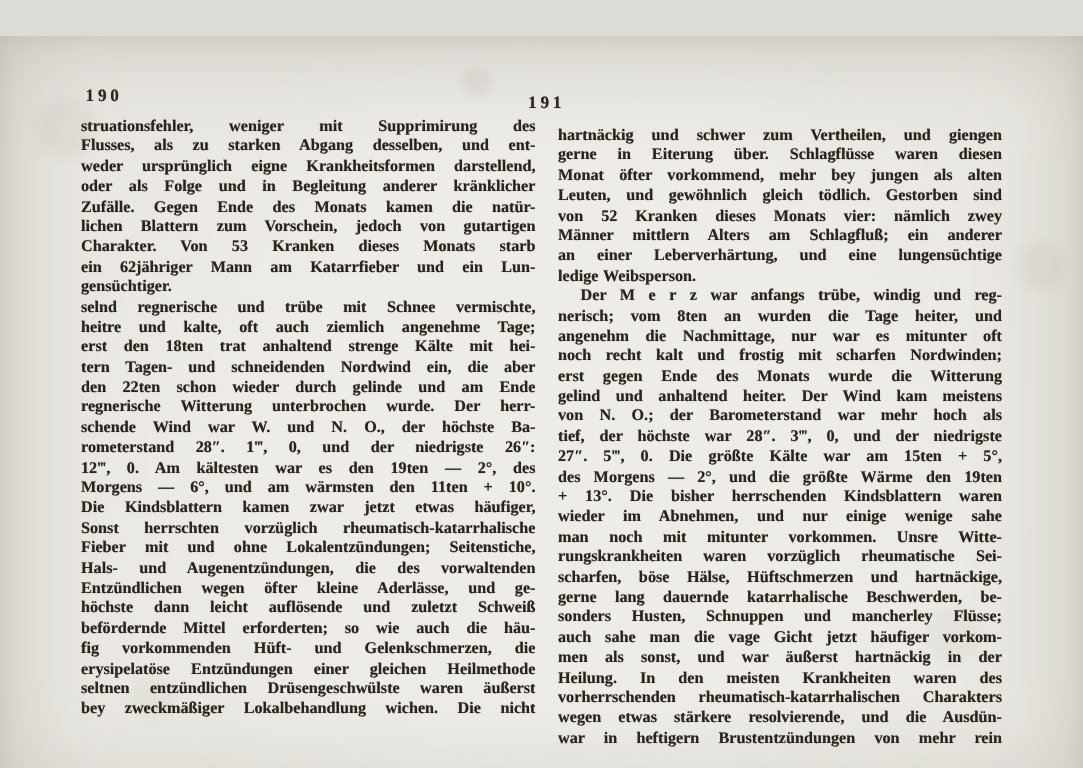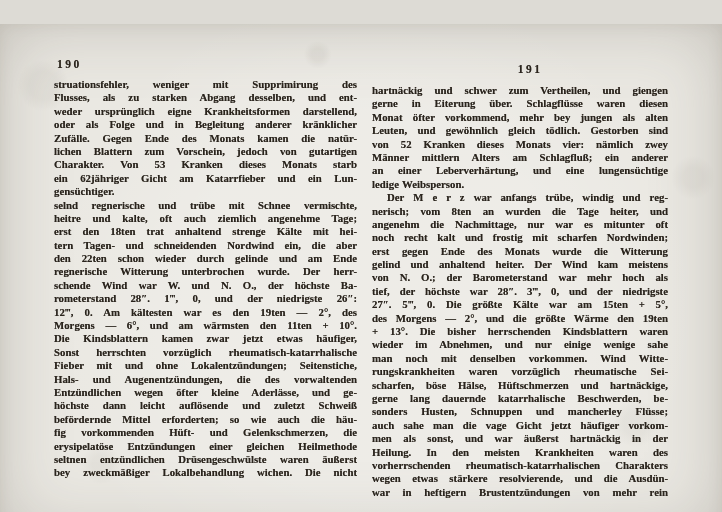--- a/index.html
+++ b/index.html
@@ -32,21 +32,21 @@
     box-shadow:
       inset 0 0 70px rgba(110,104,92,.30),
       inset 0 0 14px rgba(140,134,120,.16);
   }
   .pagenum{
     position:absolute;
     font-size:11.5px;font-weight:700;letter-spacing:2.5px;
     text-shadow:0 0 .5px rgba(42,36,29,.55);
   }
   .pagenum.left-num{left:57px;top:34px;}
-  .pagenum.right-num{left:382px;width:296px;top:39px;text-align:center;}
+  .pagenum.right-num{left:352px;width:296px;top:39px;text-align:left;}
   .textblock{position:absolute;}
   .textblock.left-block{left:54px;top:54px;width:303px;}
   .textblock.right-block{left:372px;top:60px;width:296px;}
   .line{
     height:13.4px;line-height:13.4px;overflow:hidden;
     font-size:10.8px;font-weight:700;
     word-spacing:.5px;
     text-align:justify;
     text-align-last:justify;
     text-shadow:0 0 .55px rgba(42,36,29,.6);
@@ -65,21 +65,21 @@
   <div class="pagenum right-num">191</div>
 
   <div class="textblock left-block">
       <div class="line">struationsfehler, weniger mit Supprimirung des</div>
       <div class="line">Flusses, als zu starken Abgang desselben, und ent-</div>
       <div class="line">weder ursprünglich eigne Krankheitsformen darstellend,</div>
       <div class="line">oder als Folge und in Begleitung anderer kränklicher</div>
       <div class="line">Zufälle. Gegen Ende des Monats kamen die natür-</div>
       <div class="line">lichen Blattern zum Vorschein, jedoch von gutartigen</div>
       <div class="line">Charakter. Von 53 Kranken dieses Monats starb</div>
-      <div class="line">ein 62jähriger Gicht am Katarrfieber und ein Lun-</div>
+      <div class="line">ein 62jähriger Mann am Katarrfieber und ein Lun-</div>
       <div class="line noend">gensüchtiger.</div>
       <div class="line">selnd regnerische und trübe mit Schnee vermischte,</div>
       <div class="line">heitre und kalte, oft auch ziemlich angenehme Tage;</div>
       <div class="line">erst den 18ten trat anhaltend strenge Kälte mit hei-</div>
       <div class="line">tern Tagen- und schneidenden Nordwind ein, die aber</div>
       <div class="line">den 22ten schon wieder durch gelinde und am Ende</div>
       <div class="line">regnerische Witterung unterbrochen wurde. Der herr-</div>
       <div class="line">schende Wind war W. und N. O., der höchste Ba-</div>
       <div class="line">rometerstand 28″. 1‴, 0, und der niedrigste 26″:</div>
       <div class="line">12‴, 0. Am kältesten war es den 19ten — 2°, des</div>
@@ -111,21 +111,21 @@
       <div class="line">angenehm die Nachmittage, nur war es mitunter oft</div>
       <div class="line">noch recht kalt und frostig mit scharfen Nordwinden;</div>
       <div class="line">erst gegen Ende des Monats wurde die Witterung</div>
       <div class="line">gelind und anhaltend heiter. Der Wind kam meistens</div>
       <div class="line">von N. O.; der Barometerstand war mehr hoch als</div>
       <div class="line">tief, der höchste war 28″. 3‴, 0, und der niedrigste</div>
       <div class="line">27″. 5‴, 0. Die größte Kälte war am 15ten + 5°,</div>
       <div class="line">des Morgens — 2°, und die größte Wärme den 19ten</div>
       <div class="line">+ 13°. Die bisher herrschenden Kindsblattern waren</div>
       <div class="line">wieder im Abnehmen, und nur einige wenige sahe</div>
-      <div class="line">man noch mit denselben vorkommen. Wind Witte-</div>
+      <div class="line">man noch mit mitunter vorkommen. Unsre Witte-</div>
       <div class="line">rungskrankheiten waren vorzüglich rheumatische Sei-</div>
       <div class="line">scharfen, böse Hälse, Hüftschmerzen und hartnäckige,</div>
       <div class="line">gerne lang dauernde katarrhalische Beschwerden, be-</div>
       <div class="line">sonders Husten, Schnuppen und mancherley Flüsse;</div>
       <div class="line">auch sahe man die vage Gicht jetzt häufiger vorkom-</div>
       <div class="line">men als sonst, und war äußerst hartnäckig in der</div>
       <div class="line">Heilung. In den meisten Krankheiten waren des</div>
       <div class="line">vorherrschenden rheumatisch-katarrhalischen Charakters</div>
       <div class="line">wegen etwas stärkere resolvierende, und die Ausdün-</div>
       <div class="line">war in heftigern Brustentzündungen von mehr rein</div>

